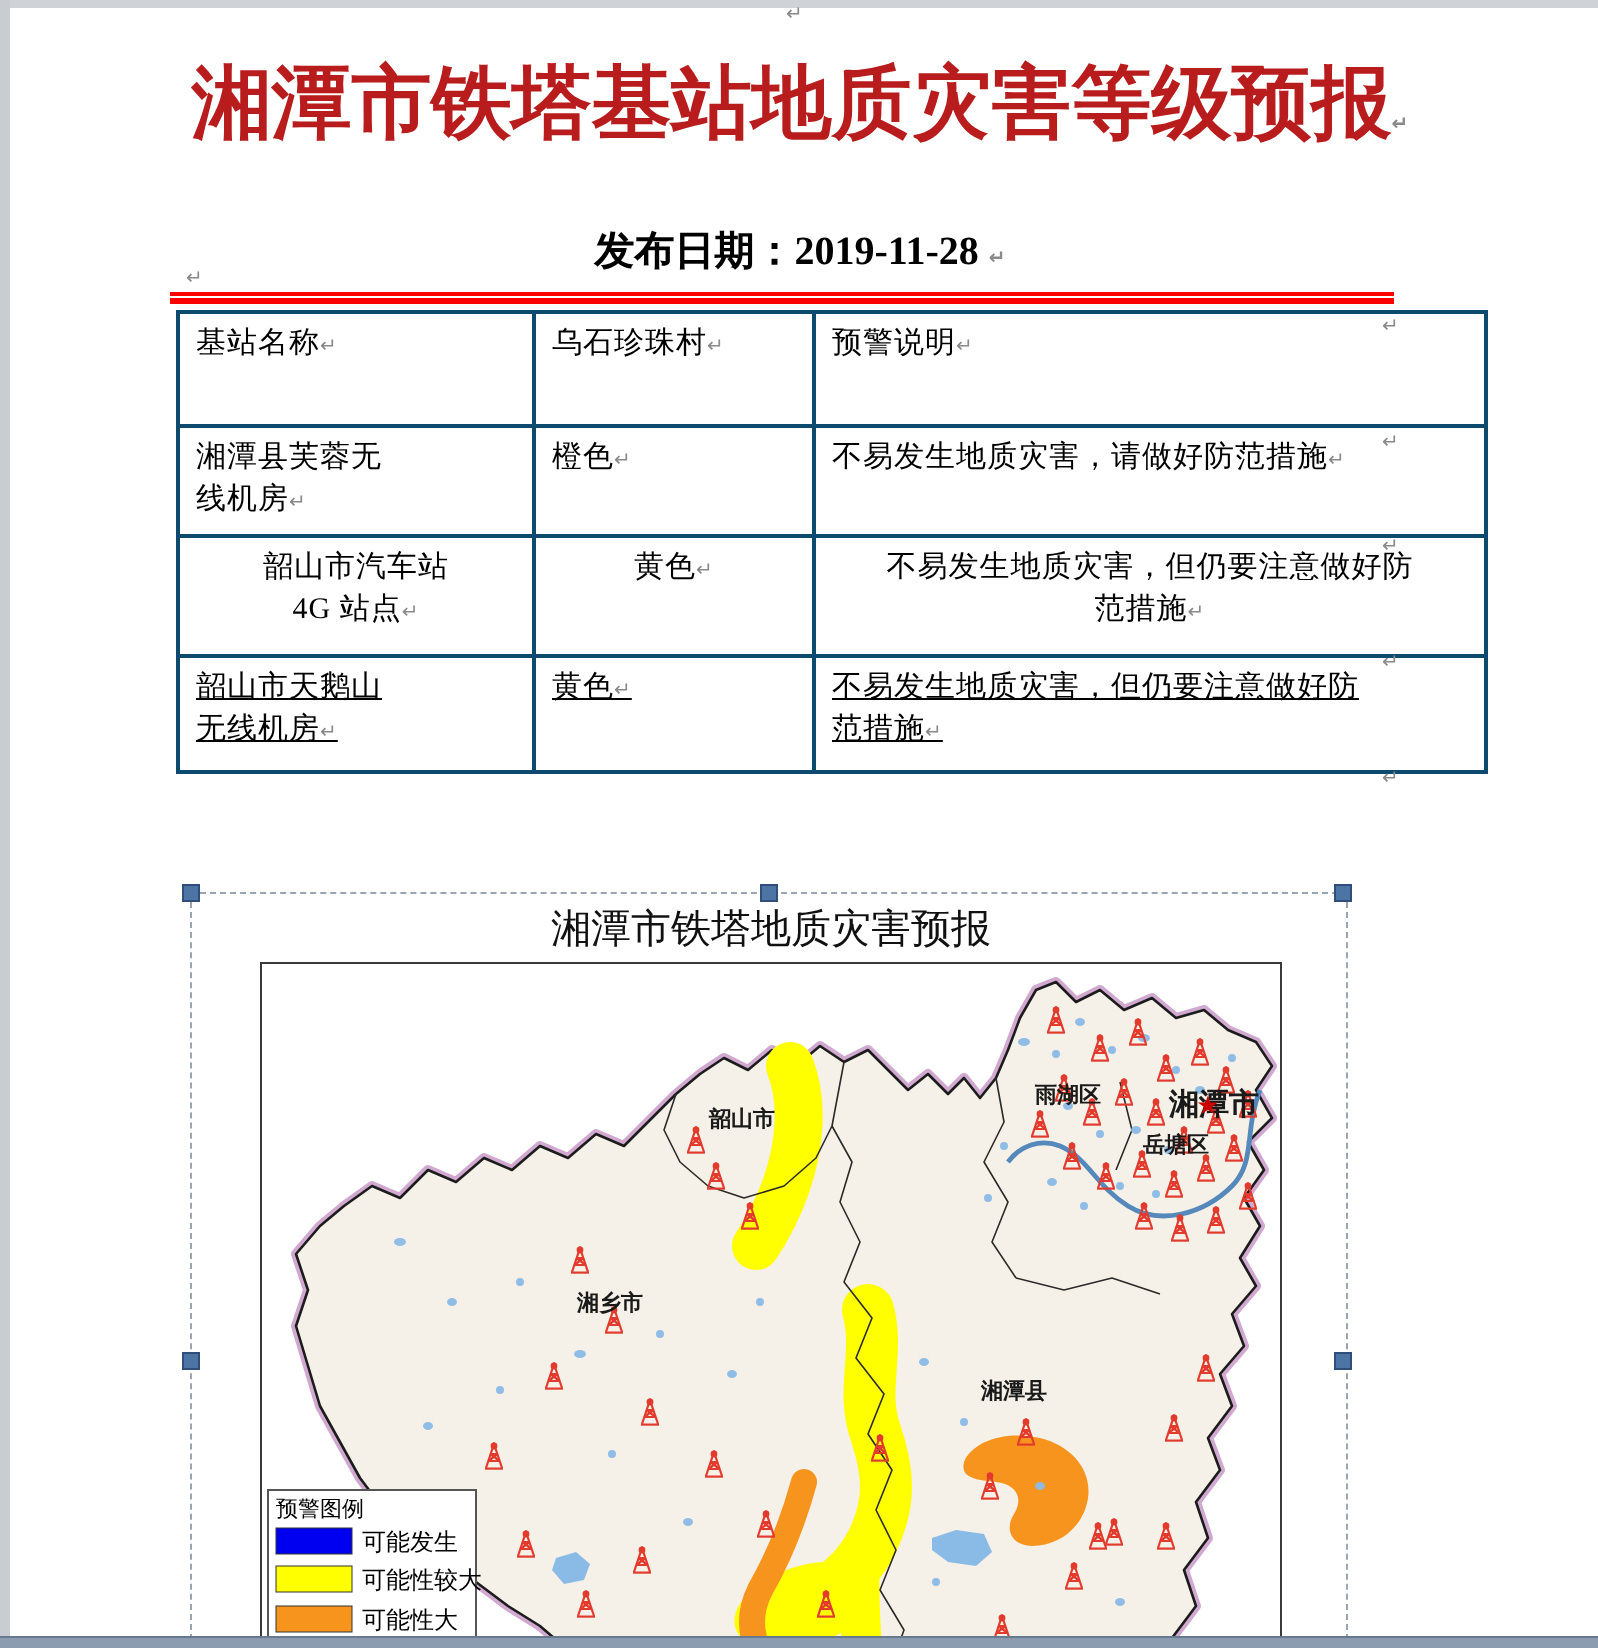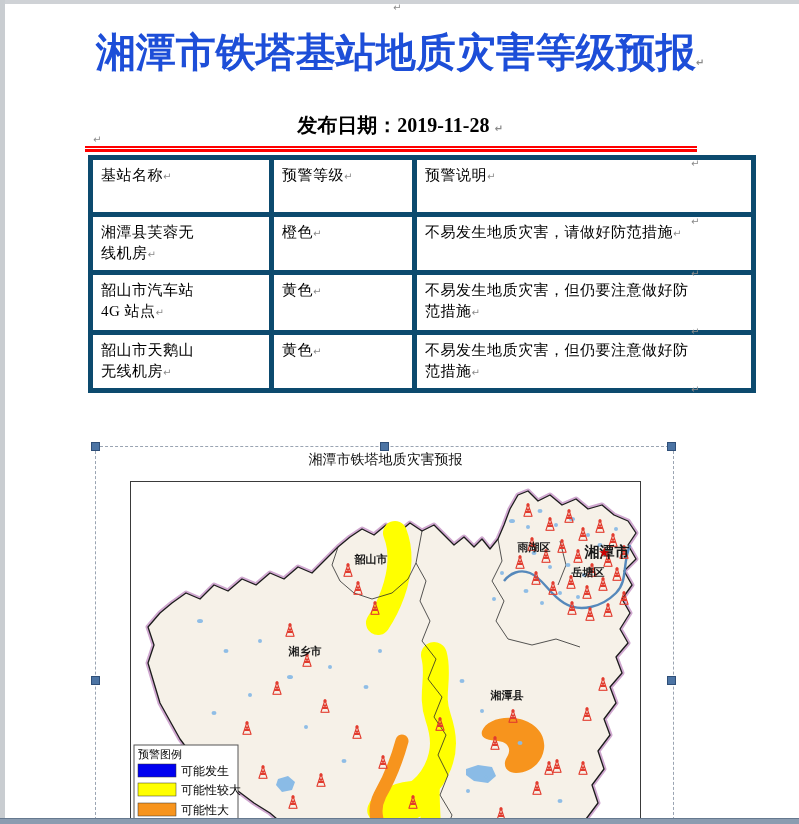--- a/index.html
+++ b/index.html
@@ -16,67 +16,67 @@
              font-family:"Liberation Sans", sans-serif;font-weight:900;font-size:40px;
              letter-spacing:0px;line-height:52px;}
   .date-line{position:absolute;left:5px;top:112px;width:790px;text-align:center;
              font-weight:bold;font-size:20px;}
   .red-rule{position:absolute;left:85px;top:146px;width:612px;}
   .red-rule .r1{height:2px;}
   .red-rule .gap{height:1px;background:#fff;}
   .red-rule .r2{height:3px;}
   
   table.forecast{position:absolute;left:88px;top:155px;border-collapse:collapse;table-layout:fixed;width:600px;}
-  table.forecast td{border:5px solid #0c4a6e;vertical-align:top;padding:5px 8px;font-size:15px;
+  table.forecast td{border:2px solid #0c4a6e;vertical-align:top;padding:5px 8px;font-size:15px;
                     line-height:21px;white-space:pre-line;letter-spacing:0.5px;}
   td.c-name{width:160px;letter-spacing:2px;}
   td.c-level{width:122px;}
   td.c-desc{width:318px;}
-  tr.h-head{height:57px;} tr.h-r1{height:53px;padding-left:12px;} tr.h-r2{height:57px;} tr.h-r3{height:60px;} tr.h-r4{height:58px;}
+  tr.h-head{height:57px;} tr.h-r1{height:53px;padding-left:12px;} tr.h-r2{height:57px;} tr.h-r3{height:60px;text-align:center;} tr.h-r4{height:58px;text-decoration:underline;}
   
   .sel-rect{position:absolute;left:95px;top:446px;width:577px;height:378px;
             border:1px dashed #9aa4b2;border-bottom:none;}
   .handle{position:absolute;width:7px;height:7px;background:#4c74a4;border:1px solid #2f4f78;}
-  .map-title{position:absolute;left:130px;top:451px;width:511px;text-align:center;font-size:14px;color:#111;}
+  .map-title{position:absolute;left:130px;top:451px;width:511px;text-align:center;font-size:20px;color:#111;}
   .map-svg{position:absolute;left:130px;top:481px;}
   .lbl{font-family:"Liberation Sans", sans-serif;font-weight:bold;font-size:11px;fill:#1a1a1a;}
   .lbl-big{font-family:"Liberation Sans", sans-serif;font-weight:bold;font-size:15px;fill:#1a1a1a;}
   .leg-t{font-family:"Liberation Sans", sans-serif;font-size:11px;fill:#000;}
   .leg-l{font-family:"Liberation Sans", sans-serif;font-size:12px;fill:#000;}
 </style>
 </head>
 <body>
 
 <div id="canvas">
   <div class="strip-top"></div>
   <div class="strip-left"></div>
 
   <span class="pm" style="left:393px;top:2px;">↵</span>
 
   <div class="doc-title">
-    <span style="color:#1d4ed8;">湘潭市铁塔基站地质灾害等级预报</span><span class="pilcrow">↵</span>
+    <span style="color:#b91c1c;">湘潭市铁塔基站地质灾害等级预报</span><span class="pilcrow">↵</span>
   </div>
 
   <div class="date-line">
     <span>发布日期：2019-11-28</span> <span class="pilcrow">↵</span>
   </div>
 
   <span class="pm" style="left:93px;top:134px;">↵</span>
 
   <div class="red-rule">
     <div class="r1" style="background:#FF0000;"></div>
     <div class="gap"></div>
     <div class="r2" style="background:#FF0000;"></div>
   </div>
 
   <table class="forecast">
     <tbody>
         <tr class="h-head">
       <td class="c-name"><span>基站名称</span><span class="pilcrow">↵</span></td>
-      <td class="c-level"><span>预警等级</span><span class="pilcrow">↵</span></td>
+      <td class="c-level"><span>乌石珍珠村</span><span class="pilcrow">↵</span></td>
       <td class="c-desc"><span>预警说明</span><span class="pilcrow">↵</span></td>
     </tr>
     <tr class="h-r1">
       <td class="c-name"><span>湘潭县芙蓉无
 线机房</span><span class="pilcrow">↵</span></td>
       <td class="c-level"><span>橙色</span><span class="pilcrow">↵</span></td>
       <td class="c-desc"><span>不易发生地质灾害，请做好防范措施</span><span class="pilcrow">↵</span></td>
     </tr>
     <tr class="h-r3">
       <td class="c-name"><span>韶山市汽车站

